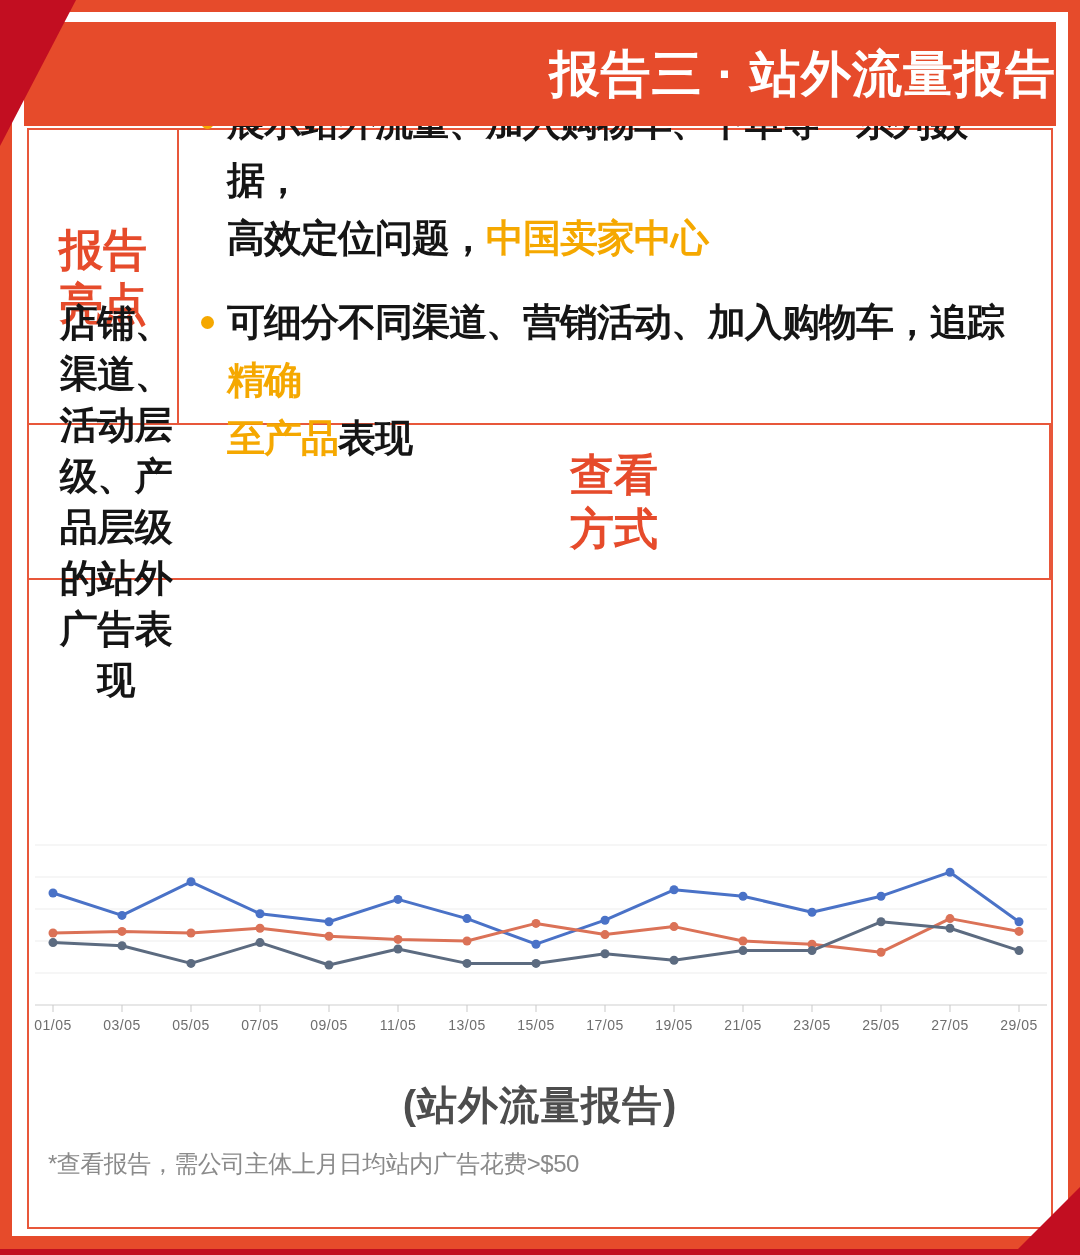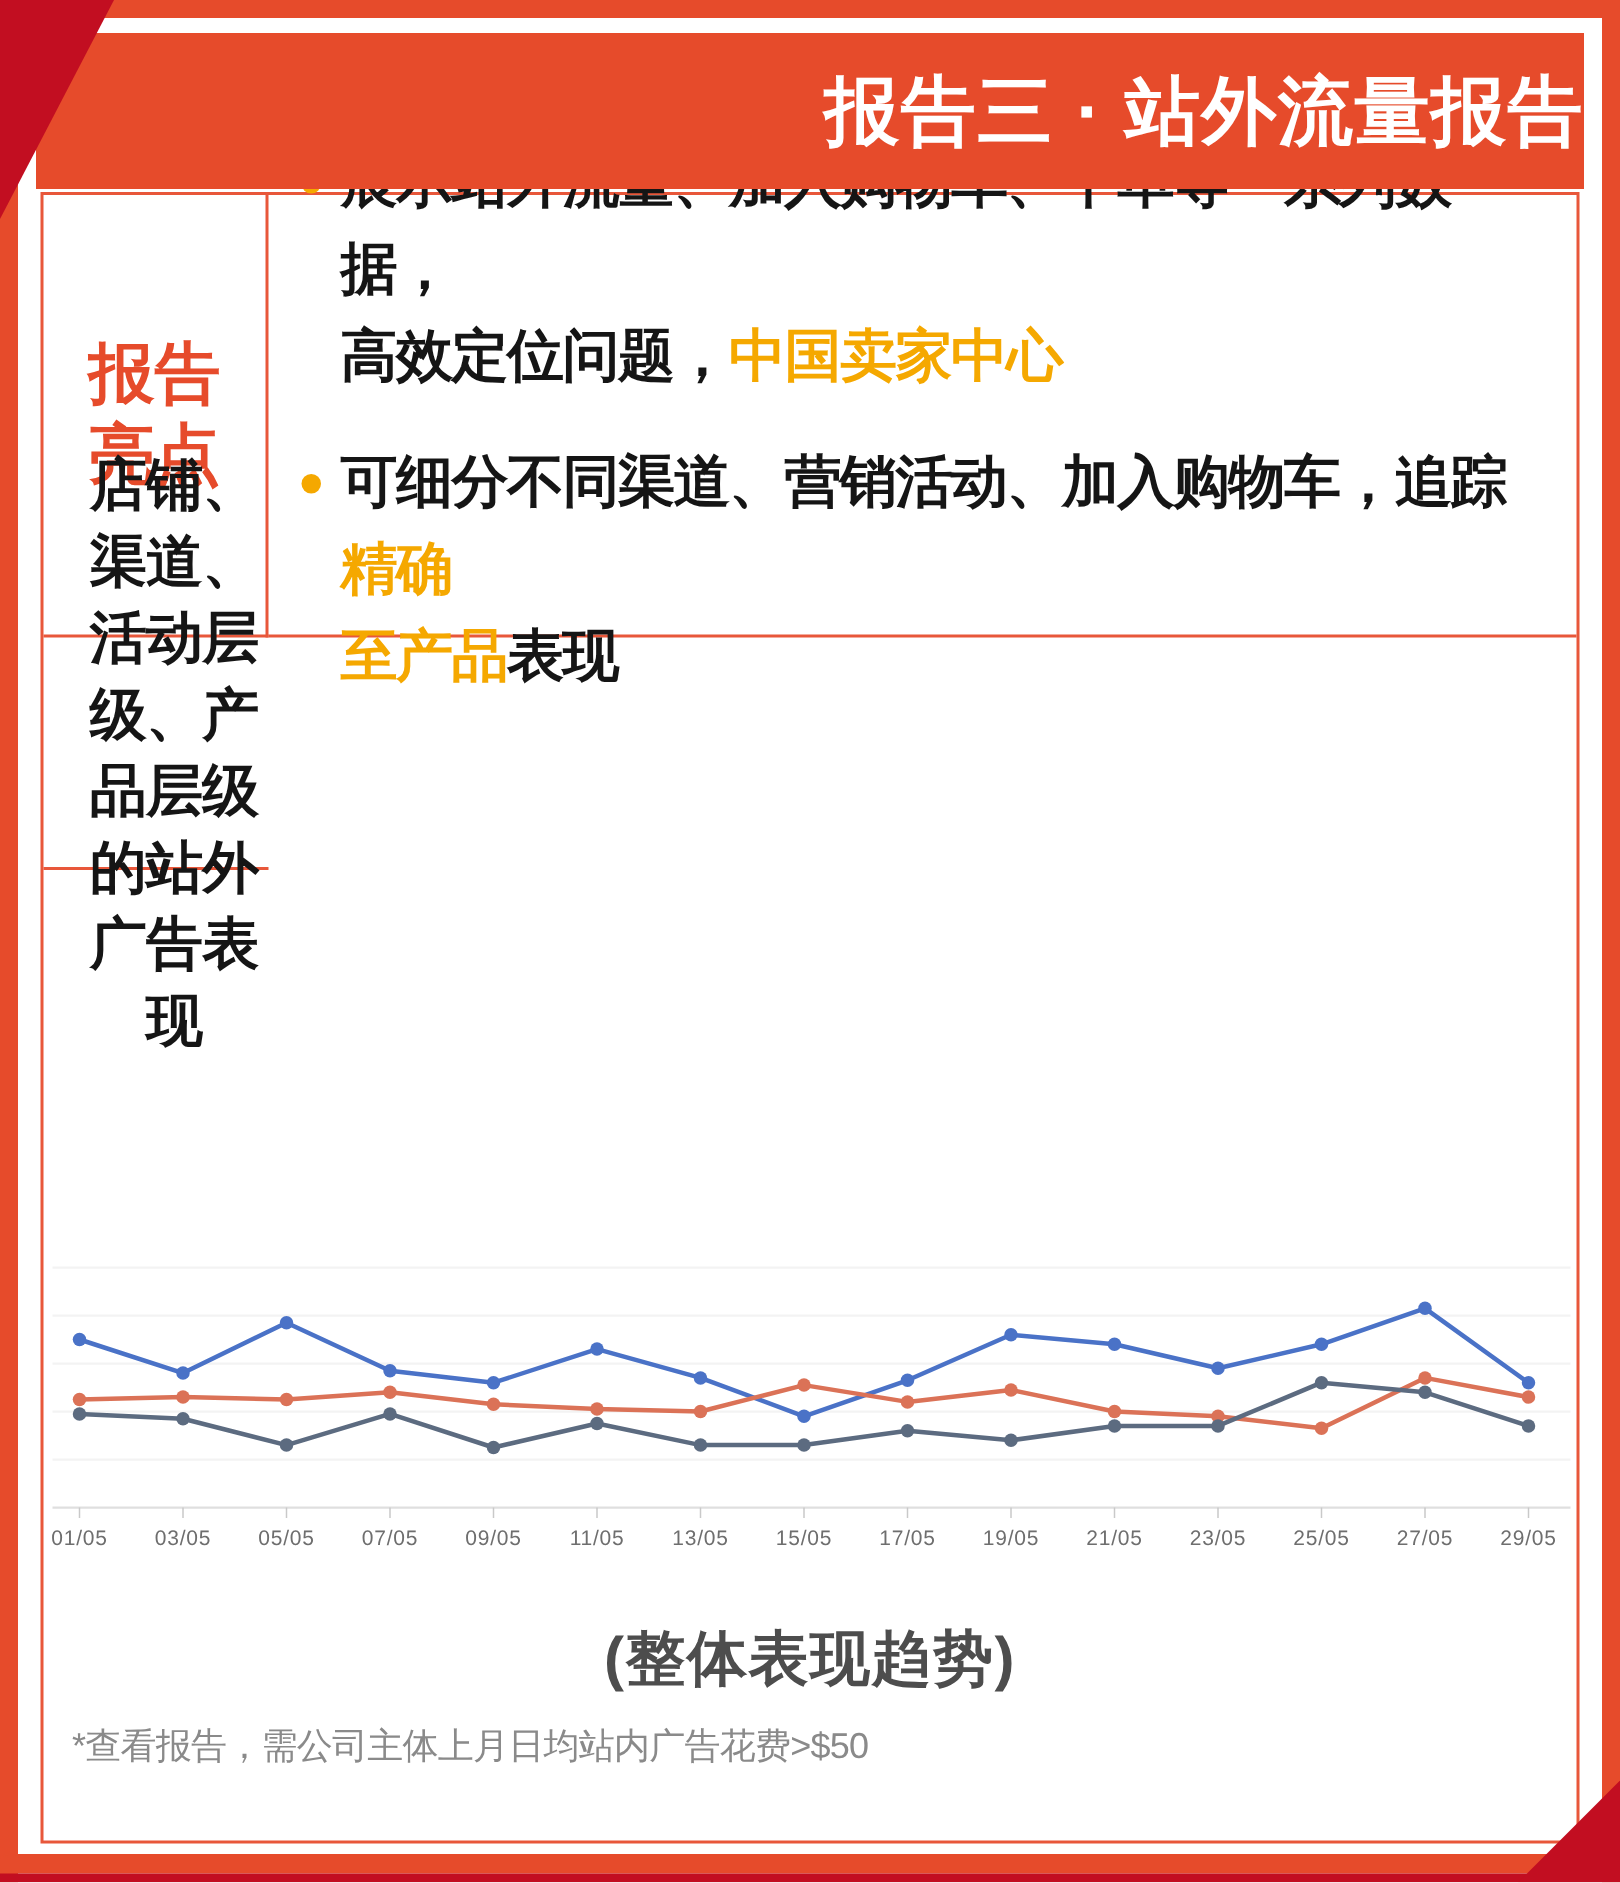--- a/index.html
+++ b/index.html
@@ -101,20 +101,23 @@
             <span class="dot"></span>
             <span class="bullet-text"><span>可细分不同渠道、营销活动、加入购物车，追踪</span><span class="hl">精确
 至产品</span><span>表现</span></span>
           </div>
         </div>
 
       <div class="content-cell cell-center">
         <div class="plain-text">店铺、渠道、活动层级、产品层级的站外广告表现</div>
       </div>
 
+      <div class="label-cell">
+        <div class="label-text">查看方式</div>
+      </div>
 
     </div>
   </div>
 
   <svg class="chart-svg" width="1030" height="230" viewBox="0 0 1030 230">
       <line x1="10" x2="1022" y1="161" y2="161" stroke="#F3F3F3" stroke-width="1.5"></line>
       <line x1="10" x2="1022" y1="129" y2="129" stroke="#F3F3F3" stroke-width="1.5"></line>
       <line x1="10" x2="1022" y1="97" y2="97" stroke="#F3F3F3" stroke-width="1.5"></line>
       <line x1="10" x2="1022" y1="65" y2="65" stroke="#F3F3F3" stroke-width="1.5"></line>
       <line x1="10" x2="1022" y1="33" y2="33" stroke="#F3F3F3" stroke-width="1.5"></line>
@@ -192,17 +195,17 @@
       <circle cx="511" cy="151.4" r="4.5" fill="#5C6B80"></circle>
       <circle cx="580" cy="141.8" r="4.5" fill="#5C6B80"></circle>
       <circle cx="649" cy="148.2" r="4.5" fill="#5C6B80"></circle>
       <circle cx="718" cy="138.6" r="4.5" fill="#5C6B80"></circle>
       <circle cx="787" cy="138.6" r="4.5" fill="#5C6B80"></circle>
       <circle cx="856" cy="109.8" r="4.5" fill="#5C6B80"></circle>
       <circle cx="925" cy="116.19999999999999" r="4.5" fill="#5C6B80"></circle>
       <circle cx="994" cy="138.6" r="4.5" fill="#5C6B80"></circle>
     </svg>
 
-  <div class="chart-caption">(整体表现趋势)</div>
+  <div class="chart-caption">(站外流量报告)</div>
 
   <div class="footnote">*查看报告，需公司主体上月日均站内广告花费&gt;$50</div>
 
 </div>
 
 </body></html>

